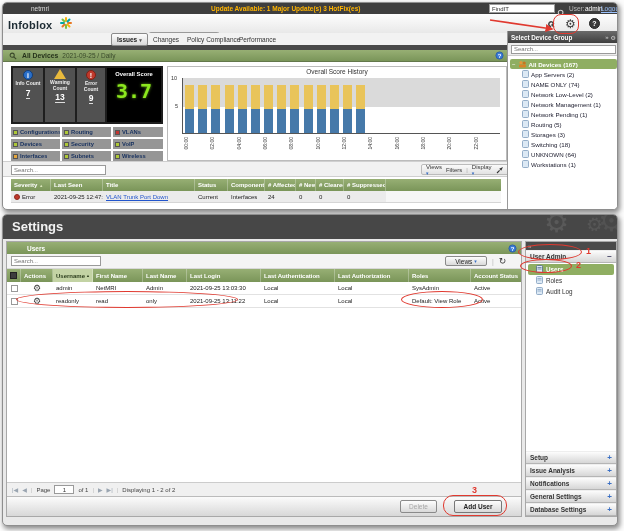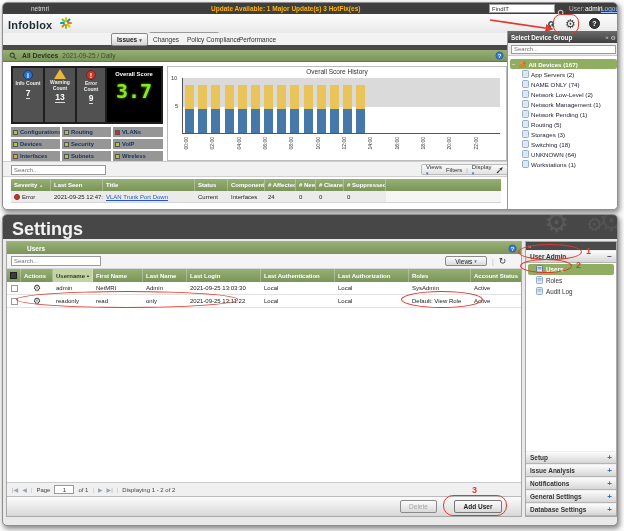--- a/index.html
+++ b/index.html
@@ -381,21 +381,21 @@
             </svg></span>
           <span>Workstations (1)</span>
         </div>
     </div>
   </div>
 </div>
 
 <div class="frame" style="left:2px;top:214px;width:616px;height:312px;background:#e9e9e9;">
 
   <div style="height:24px;background:#474747;position:relative;overflow:hidden;">
-    <span style="position:absolute;left:9px;top:4px;font-size:18px;font-weight:600;color:#f2f2f2;">Settings</span>
+    <span style="position:absolute;left:9px;top:4px;font-size:13px;font-weight:600;color:#f2f2f2;">Settings</span>
     <span style="position:absolute;right:48px;top:-9px;font-size:28px;color:#595959;">⚙</span>
     <span style="position:absolute;right:14px;top:-2px;font-size:19px;color:#565656;transform:rotate(20deg);">⚙</span>
     <span style="position:absolute;right:-8px;top:-12px;font-size:30px;color:#525252;">⚙</span>
   </div>
 
   <div class="r" style="left:3px;top:26px;width:516px;height:276px;border:1px solid #a8a8a8;background:#fff;">
     <div class="green-grad" style="height:12px;display:flex;align-items:center;">
       <span style="font-size:6.5px;font-weight:bold;color:#fff;margin-left:20px;">Users</span>
       <span class="help-blue" style="margin-left:auto;margin-right:4px;transform:scale(0.9);">?</span>
     </div>

